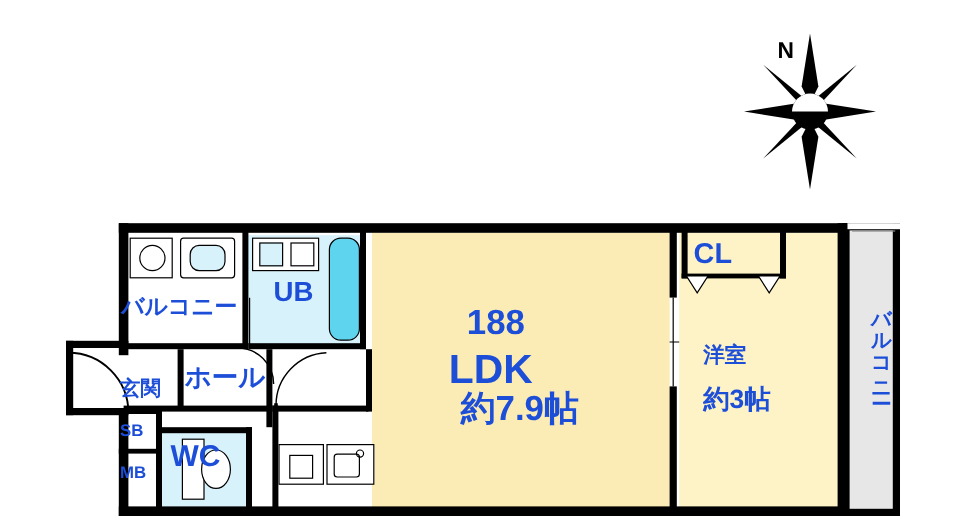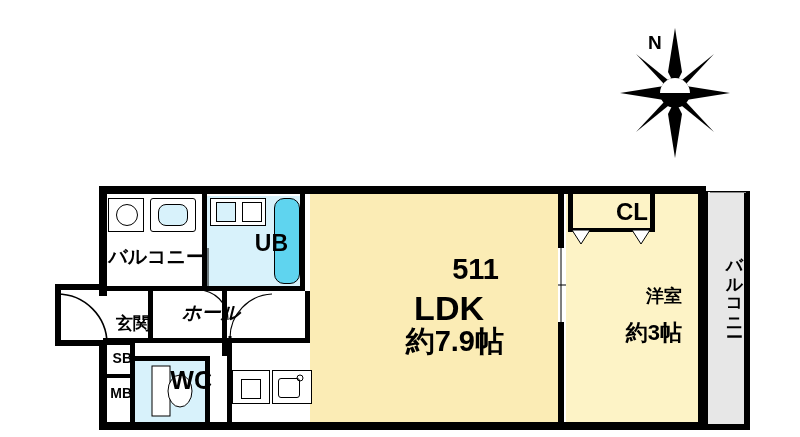--- a/index.html
+++ b/index.html
@@ -6,22 +6,22 @@
   body{
     width:800px;height:437px;
     background:#ffffff;
     font-family:"Liberation Sans", sans-serif;
     position:relative;
     overflow:hidden;
   }
   .abs{position:absolute;}
   .room-label{
     position:absolute;
-    text-align:right;
-    color:#000000;
+    text-align:left;
+    color:#1d4ed8;
     font-weight:bold;
     line-height:1.18;
     white-space:nowrap;
   }
   
   .wall{position:absolute;background:#000;}
   .fill-yellow{position:absolute;background:#fdf3c6;}
   .fill-ldk{position:absolute;background:#fbecb5;}
   .fill-white{position:absolute;background:#ffffff;}
   .fill-blue{position:absolute;background:#d8f2fb;}
@@ -160,28 +160,28 @@
 <div class="thin" style="left:232px;top:370px;width:38px;height:34px;background:#fff;"></div>
 <div class="abs" style="left:241px;top:379px;width:18px;height:18px;border:1px solid #000;"></div>
 <div class="thin" style="left:272px;top:370px;width:40px;height:34px;background:#fff;"></div>
 <div class="abs" style="left:278px;top:378px;width:20px;height:18px;border:1px solid #000;border-radius:3px;"></div>
 <svg class="abs" style="left:292px;top:370px;" width="16" height="16">
   <circle cx="8" cy="8" r="3" fill="none" stroke="#000" stroke-width="1"></circle>
 </svg>
 
 <div class="abs" style="left:710px;top:192px;width:36px;height:0;border-top:1px solid #888;"></div>
 
-<div class="room-label" style="left:389px;top:252px;width:110px;font-size:29px;">511</div>
+<div class="room-label" style="left:389px;top:252px;width:110px;font-size:29px;">188</div>
 <div class="room-label" style="left:374px;top:288px;width:110px;font-size:34px;">LDK</div>
 <div class="room-label" style="left:384px;top:324px;width:120px;font-size:29px;">約7.9帖</div>
 
 <div class="room-label" style="left:101px;top:246px;width:104px;font-size:19px;">バルコニー</div>
 <div class="room-label" style="left:228px;top:230px;width:60px;font-size:23px;">UB</div>
 <div class="room-label" style="left:100px;top:314px;width:50px;font-size:17px;">玄関</div>
-<div class="room-label" style="left:170px;top:302px;width:70px;font-size:19px;font-style:italic;">ホール</div>
+<div class="room-label" style="left:154px;top:302px;width:70px;font-size:22px;">ホール</div>
 <div class="room-label" style="left:142px;top:366px;width:70px;font-size:25px;">WC</div>
 <div class="room-label" style="left:100px;top:350px;width:32px;font-size:14px;">SB</div>
 <div class="room-label" style="left:100px;top:385px;width:32px;font-size:14px;">MB</div>
 
 <div class="room-label" style="left:586px;top:286px;width:96px;font-size:18px;">洋室</div>
 <div class="room-label" style="left:586px;top:320px;width:96px;font-size:22px;">約3帖</div>
 <div class="room-label" style="left:578px;top:198px;width:70px;font-size:24px;">CL</div>
 
 <div class="room-label" style="left:712px;top:246px;width:32px;font-size:17px;writing-mode:vertical-rl;text-orientation:upright;letter-spacing:1px;">バルコニー</div>
 

